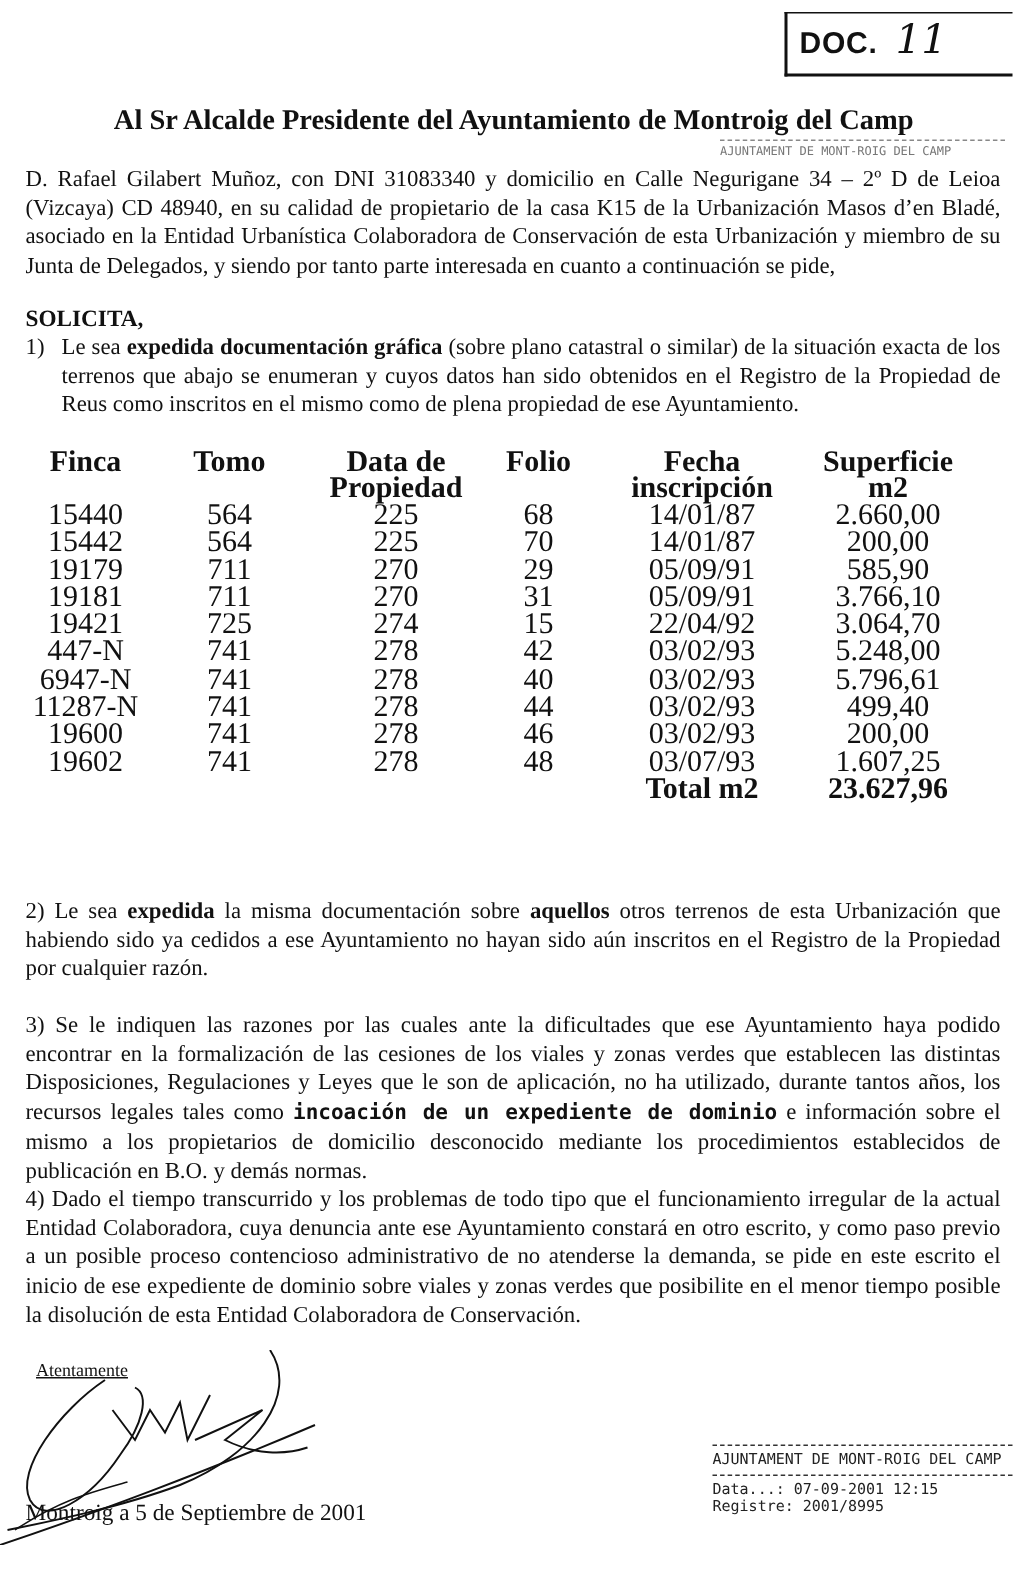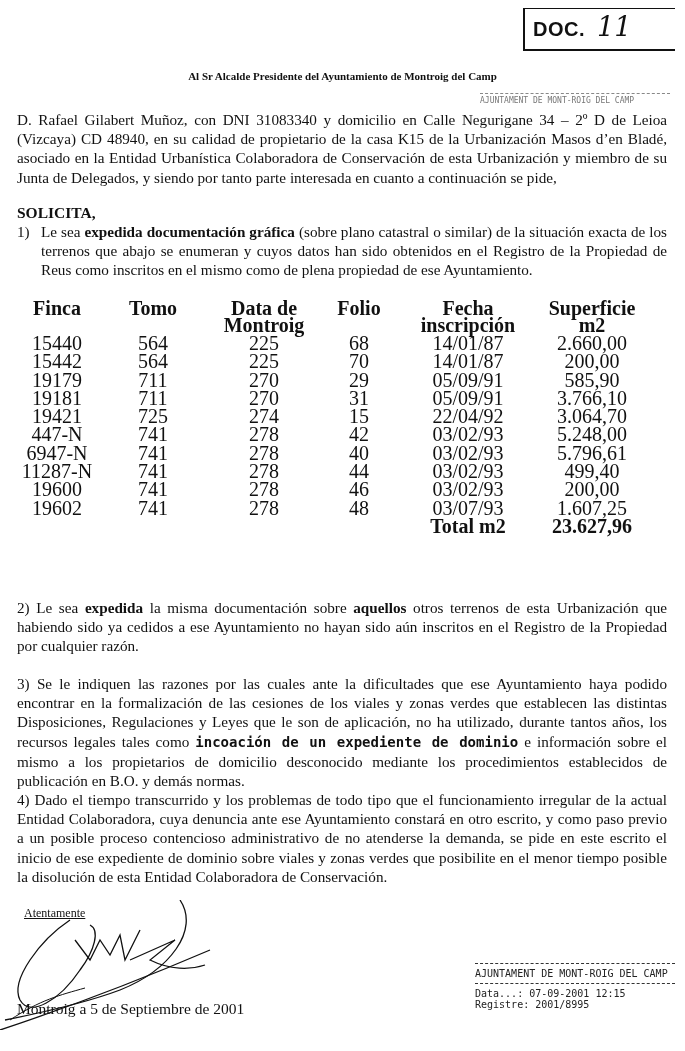--- a/index.html
+++ b/index.html
@@ -5,21 +5,21 @@
   html, body { margin: 0; padding: 0; background: #ffffff; }
   body { width: 685px; height: 1051px; position: relative; overflow: hidden;
          font-family: "Liberation Serif", "DejaVu Serif", serif; color: #111; }
   .doc-box { position: absolute; left: 523px; top: 8px; width: 150px; height: 40px;
              border-left: 2px solid #111; border-bottom: 2px solid #111; border-top: 1px solid #111; }
   .doc-label { position: absolute; left: 8px; top: 9px; font-family: "Liberation Sans", sans-serif;
                font-weight: bold; font-size: 20px; letter-spacing: 0.5px; }
   .doc-num { position: absolute; left: 72px; top: 2px; font-family: "DejaVu Serif", serif;
              font-style: italic; font-size: 27px; }
   .title { position: absolute; left: 0; top: 70px; width: 685px; text-align: center;
-           font-weight: bold; font-size: 11px; }
+           font-weight: bold; font-size: 19px; }
   .p { position: absolute; left: 17px; width: 650px; font-size: 15.2px; line-height: 19.2px;
        text-align: justify; text-align-last: left; }
   .b { font-weight: bold; }
   .stamp-top { position: absolute; left: 480px; top: 93px; width: 190px;
                font-family: "DejaVu Sans Mono", monospace; font-size: 8px; color: #777;
                border-top: 1px dashed #888; padding-top: 2px; }
   .solicita { position: absolute; left: 17px; top: 204px; font-weight: bold; font-size: 15.5px; }
   .item1 { position: absolute; left: 17px; top: 222px; width: 650px; font-size: 15.2px; line-height: 19.2px; }
   .item1 .num { position: absolute; left: 0; top: 0; }
   .item1 .txt { margin-left: 24px; text-align: justify; text-align-last: left; }
@@ -65,21 +65,21 @@
       <th class="c0">Finca</th>
       <th class="c1">Tomo</th>
       <th class="c2">Data de</th>
       <th class="c3">Folio</th>
       <th class="c4">Fecha</th>
       <th class="c5">Superficie</th>
     </tr>
     <tr>
       <th></th>
       <th></th>
-      <th>Montroig</th>
+      <th>Propiedad</th>
       <th></th>
       <th>inscripción</th>
       <th>m2</th>
     </tr>
   </thead>
   <tbody id="fincas-body">
       <tr>
         <td>15440</td>
         <td>564</td>
         <td>225</td>

